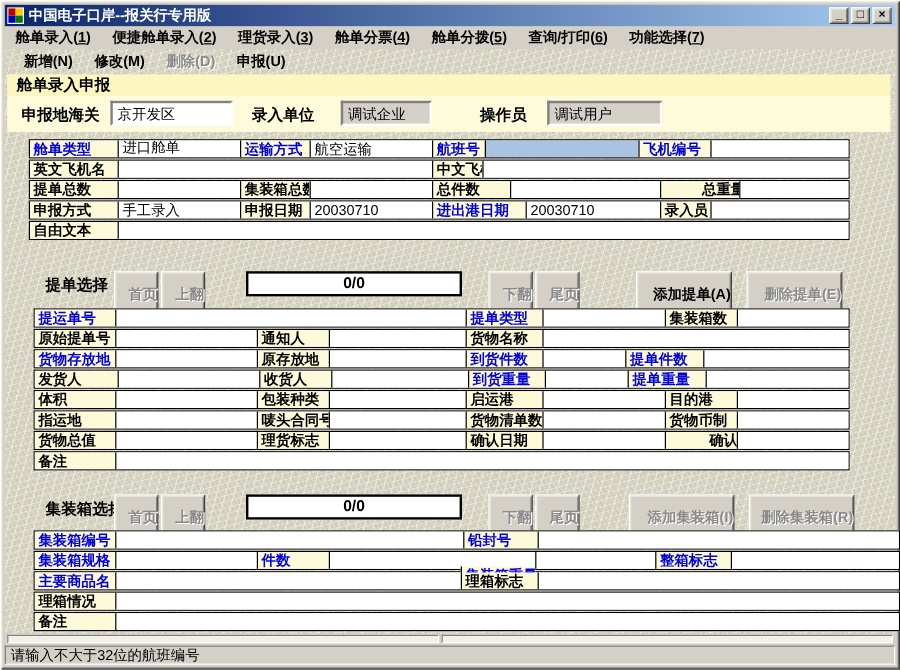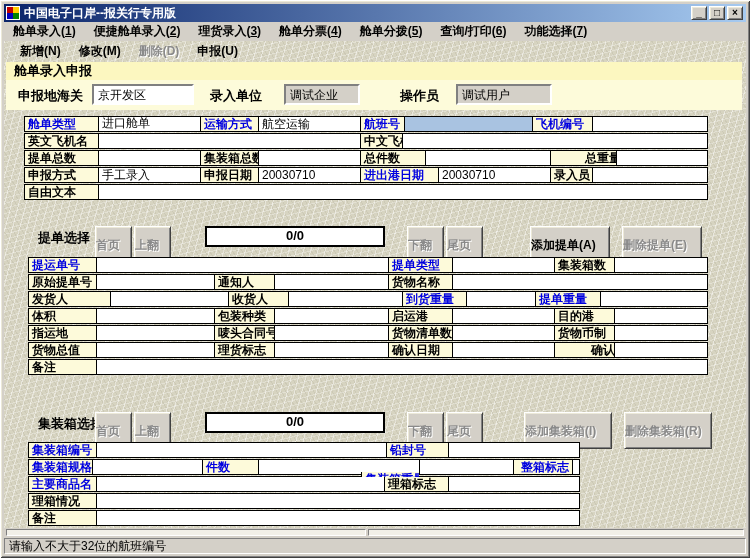--- a/index.html
+++ b/index.html
@@ -66,21 +66,21 @@
   .focus{ background:var(--focus); }
   .grow{ flex:1; }
   
   .pager{ position:absolute; left:0; width:742px; height:23px; }
   .pager-label{ position:absolute; left:34px; top:4px; font-weight:bold; font-size:13px; }
   .btn{
     position:absolute; top:1px; height:37px; width:37px; background:#d4d0c8;
     border:1px solid; border-color:#fff #404040 #404040 #fff;
     box-shadow: inset 1px 1px 0 #ece9d8, inset -1px -1px 0 #808080;
     font-family:"Liberation Sans",sans-serif; font-size:12px; font-weight:bold;
-    text-align:left; line-height:18px; padding:0;
+    text-align:right; line-height:18px; padding:0;
   }
   .btn.disabled{ color:#8a8a8a; text-shadow:1px 1px 0 #fff; }
   .counter{
     position:absolute; left:201px; top:1px; width:180px; height:21px; background:#fff;
     border:2px solid #000; font-size:13px; font-weight:bold; text-align:center; line-height:16px;
   }
   
   .statusA{ position:absolute; left:4px; top:529px; width:742px; height:8px; }
   .spanel{ position:absolute; top:0; height:7px; background:#f2f0e8;
     border:1px solid; border-color:#808080 #fff #fff #808080; }
@@ -206,21 +206,31 @@
         </div>
         <div class="trow">
           <div class="cell lbl" style="width: 67px;">原始提单号</div>
           <div class="cell val" style="width: 118px;"></div>
           <div class="cell lbl" style="width: 60px;">通知人</div>
           <div class="cell val" style="width: 114px;"></div>
           <div class="cell lbl" style="width: 64px;">货物名称</div>
           <div class="cell val grow"></div>
         </div>
         <div class="trow">
-          <div class="cell lbl" style="width: 81px;">发货人</div>
+          <div class="cell lbl blue" style="width: 67px;">货物存放地</div>
+          <div class="cell val" style="width: 118px;"></div>
+          <div class="cell lbl" style="width: 60px;">原存放地</div>
+          <div class="cell val" style="width: 114px;"></div>
+          <div class="cell lbl blue" style="width: 64px;">到货件数</div>
+          <div class="cell val" style="width: 69px;"></div>
+          <div class="cell lbl blue" style="width: 65px;">提单件数</div>
+          <div class="cell val grow"></div>
+        </div>
+        <div class="trow">
+          <div class="cell lbl" style="width: 69px;">发货人</div>
           <div class="cell val" style="width: 118px;"></div>
           <div class="cell lbl" style="width: 60px;">收货人</div>
           <div class="cell val" style="width: 114px;"></div>
           <div class="cell lbl blue" style="width: 64px;">到货重量</div>
           <div class="cell val" style="width: 69px;"></div>
           <div class="cell lbl blue" style="width: 65px;">提单重量</div>
           <div class="cell val grow"></div>
         </div>
         <div class="trow">
           <div class="cell lbl" style="width: 67px;">体积</div>
@@ -262,35 +272,35 @@
       <span class="pager-label">集装箱选择</span>
       <button class="btn disabled" style="left:91px">首页</button>
       <button class="btn disabled" style="left:130px">上翻</button>
       <div class="counter">0/0</div>
       <button class="btn disabled" style="left:403px">下翻</button>
       <button class="btn disabled" style="left:442px">尾页</button>
       <button class="btn disabled" style="left:520px; width:88px">添加集装箱(I)</button>
       <button class="btn disabled" style="left:620px; width:88px">删除集装箱(R)</button>
     </div>
 
-    <div class="dtable" style="left:24px; top:401px; width:552px">
+    <div class="dtable" style="left:24px; top:401px; width:722px">
         <div class="trow">
           <div class="cell lbl blue" style="width: 67px;">集装箱编号</div>
           <div class="cell val" style="width: 290px;"></div>
           <div class="cell lbl blue" style="width: 62px;">铅封号</div>
           <div class="cell val grow"></div>
         </div>
         <div class="trow">
           <div class="cell lbl blue" style="width: 67px;">集装箱规格</div>
           <div class="cell val" style="width: 118px;"></div>
           <div class="cell lbl blue" style="width: 60px;">件数</div>
           <div class="cell val" style="width: 110px;"></div>
           <div class="cell lbl blue" style="width: 62px; margin-top: 12px;">集装箱重量</div>
           <div class="cell val" style="width: 100px;"></div>
-          <div class="cell lbl blue" style="width: 63px; text-align: right;">整箱标志</div>
+          <div class="cell lbl blue" style="width: 63px;">整箱标志</div>
           <div class="cell val grow"></div>
         </div>
         <div class="trow">
           <div class="cell lbl blue" style="width: 67px;">主要商品名</div>
           <div class="cell val" style="width: 288px;"></div>
           <div class="cell lbl" style="width: 64px;">理箱标志</div>
           <div class="cell val grow"></div>
         </div>
         <div class="trow">
           <div class="cell lbl" style="width: 67px;">理箱情况</div>

